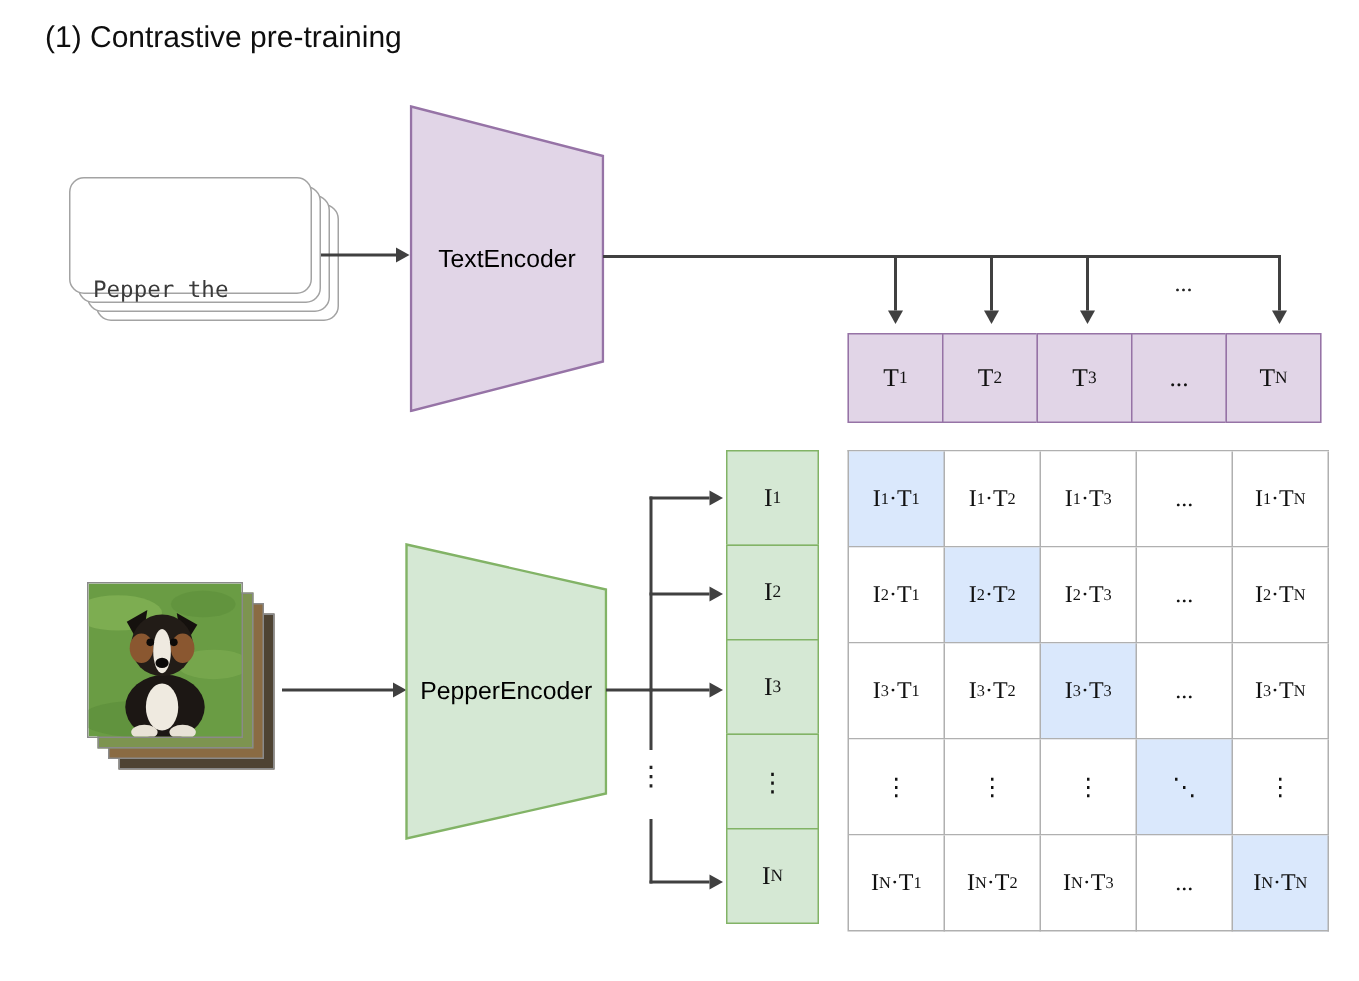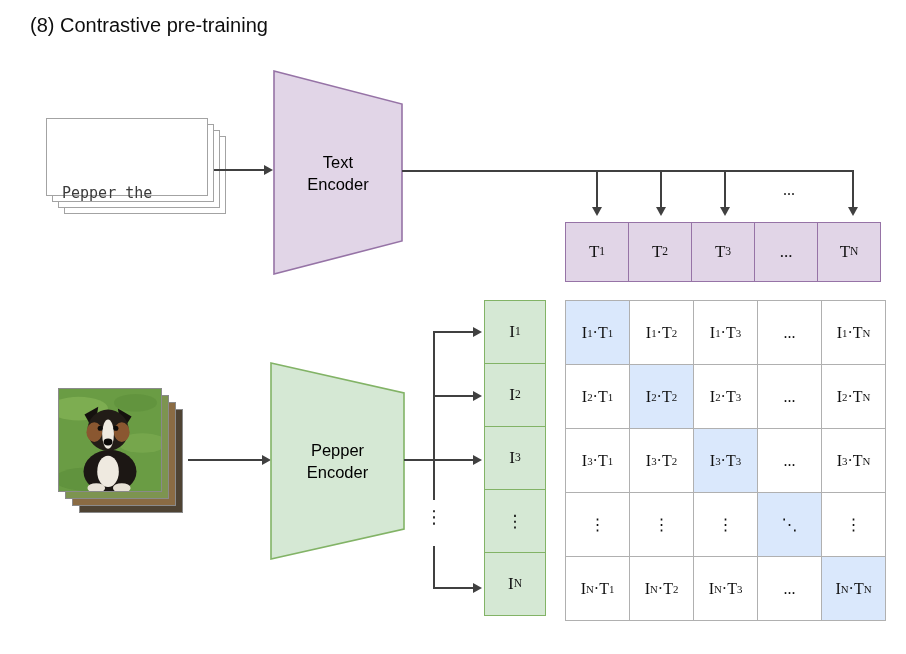--- a/index.html
+++ b/index.html
@@ -3,37 +3,37 @@
 <meta charset="utf-8">
 <style>
   html,body { margin:0; padding:0; background:#fff; }
   .canvas { position:relative; width:906px; height:654px; background:#ffffff;
             font-family:"Liberation Sans", sans-serif; overflow:hidden; }
 
   .title { position:absolute; left:30px; top:14px; font-size:20px; color:#0e0e0e; }
 
   
   .card { position:absolute; width:162px; height:78px; background:#ffffff;
-          border:1px solid #a3a3a3; border-radius:0; box-sizing:border-box; }
+          border:1px solid #a3a3a3; border-radius:10px; box-sizing:border-box; }
   .card-text { padding:14px 0 0 15px; font-family:"DejaVu Sans Mono", monospace;
                font-size:15px; line-height:24px; color:#3a3a3a; white-space:pre; }
 
   
   .hline { position:absolute; height:2px; background:var(--line,#404040); }
   .vline { position:absolute; width:2px;  background:var(--line,#404040); }
   .ah-r  { position:absolute; width:0; height:0; border-top:5px solid transparent;
            border-bottom:5px solid transparent; border-left:9px solid var(--line,#404040); }
   .ah-d  { position:absolute; width:0; height:0; border-left:5px solid transparent;
            border-right:5px solid transparent; border-top:9px solid var(--line,#404040); }
 
   
   .trap { position:absolute; }
   .poly-purple { fill:var(--purple_fill,#E1D5E7); stroke:var(--purple_stroke,#9673A6); stroke-width:1.6; }
   .poly-green  { fill:var(--green_fill,#D5E8D4);  stroke:var(--green_stroke,#82B366);  stroke-width:1.6; }
-  .enc-label { position:absolute; display:flex; flex-direction:column; align-items:center;
+  .enc-label { position:absolute; display:flex; flex-direction:row; align-items:center;
                justify-content:center; font-size:16.5px; color:#000; line-height:22px; }
 
   
   .t-row { position:absolute; left:565px; top:222px; display:flex; }
   .t-cell { width:64px; height:60px; box-sizing:border-box; margin-left:-1px;
             border:1px solid var(--purple_stroke,#9673A6); background:var(--purple_fill,#E1D5E7);
             display:flex; align-items:center; justify-content:center;
             font-family:"Liberation Serif", serif; font-size:17px; color:#111; }
   .t-cell:first-child { margin-left:0; }
 
@@ -66,21 +66,21 @@
 
   
   .photo { position:absolute; width:104px; height:104px; box-sizing:border-box;
            border:1px solid #8a8a8a; }
 </style>
 </head>
 <body>
 
 <div class="canvas">
 
-  <div class="title">(8) Contrastive pre-training</div>
+  <div class="title">(1) Contrastive pre-training</div>
 
   <div class="card" style="left:64px; top:136px;"></div>
   <div class="card" style="left:58px; top:130px;"></div>
   <div class="card" style="left:52px; top:124px;"></div>
   <div class="card" style="left:46px; top:118px;">
     <div class="card-text">
       <div>Pepper the</div>
     </div>
   </div>
 

